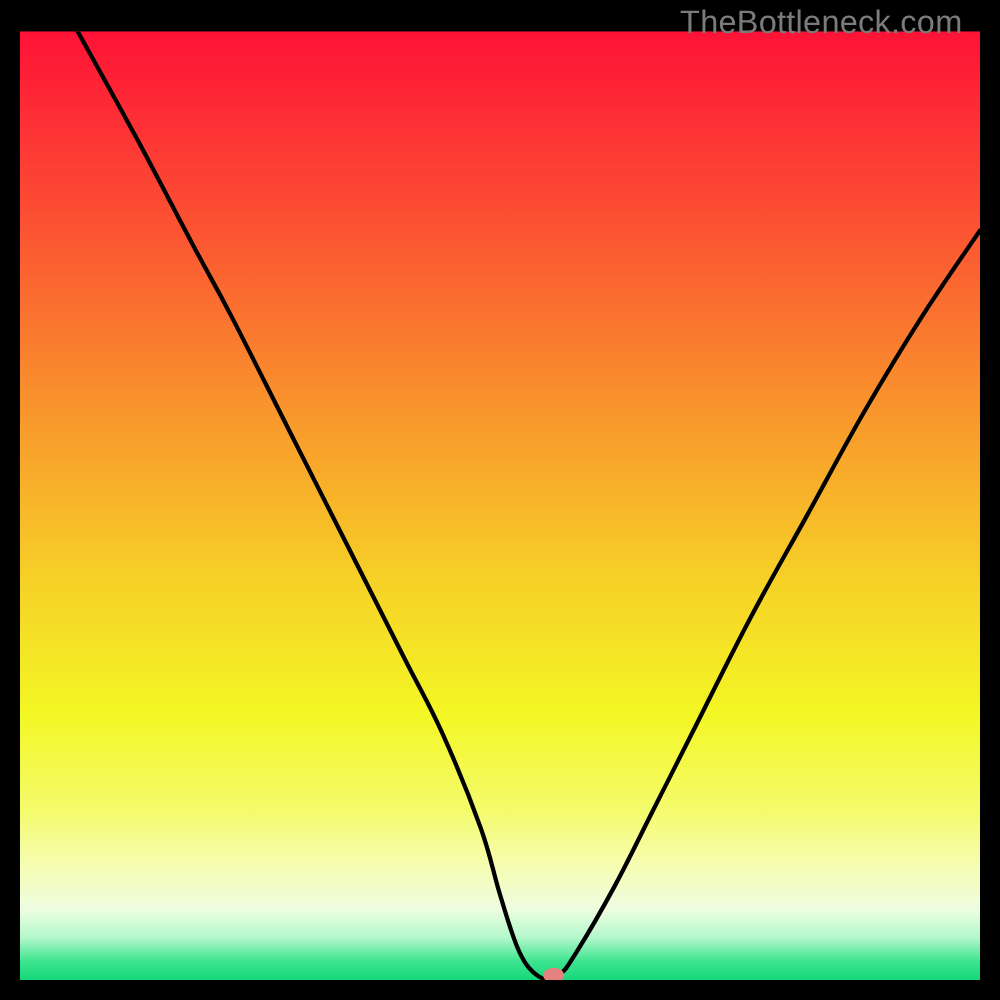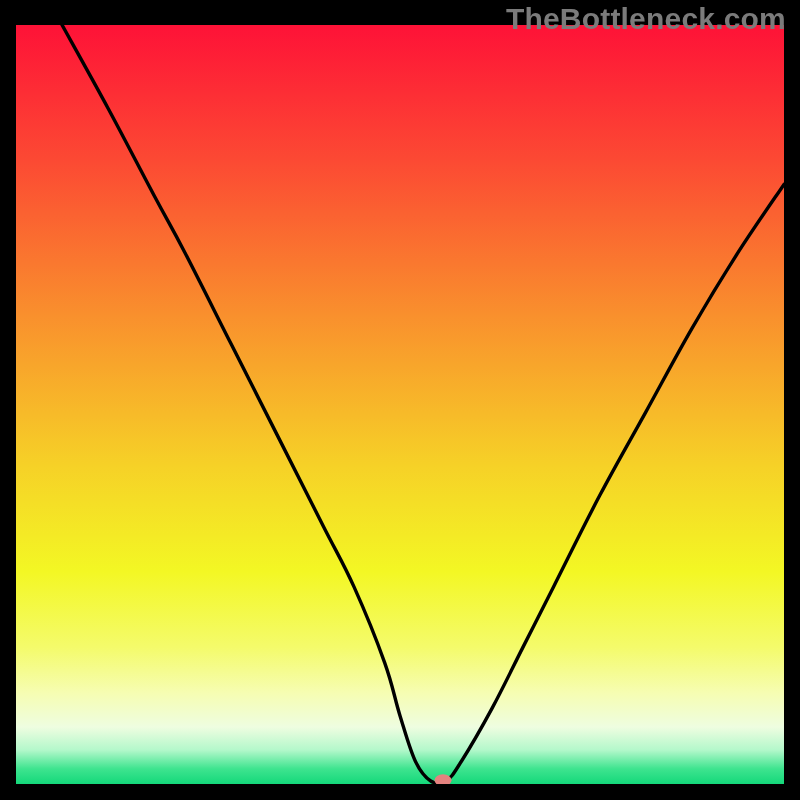--- a/index.html
+++ b/index.html
@@ -13,24 +13,24 @@
   }
   .frame {
     position: relative;
     width: 800px;
     height: 800px;
     background: #000;
   }
   .watermark {
     position: absolute;
     top: 2px;
-    right: 14px;
+    right: 30px;
     color: #7b7b7b;
-    font-size: 30px;
-    font-weight: 700;
+    font-size: 26px;
+    font-weight: 400;
     letter-spacing: 0.2px;
     z-index: 5;
   }
   .plot-outer {
     position: absolute;
     left: 16px;
     top: 25px;
     width: 768px;
     height: 759px;
     background: #000;

